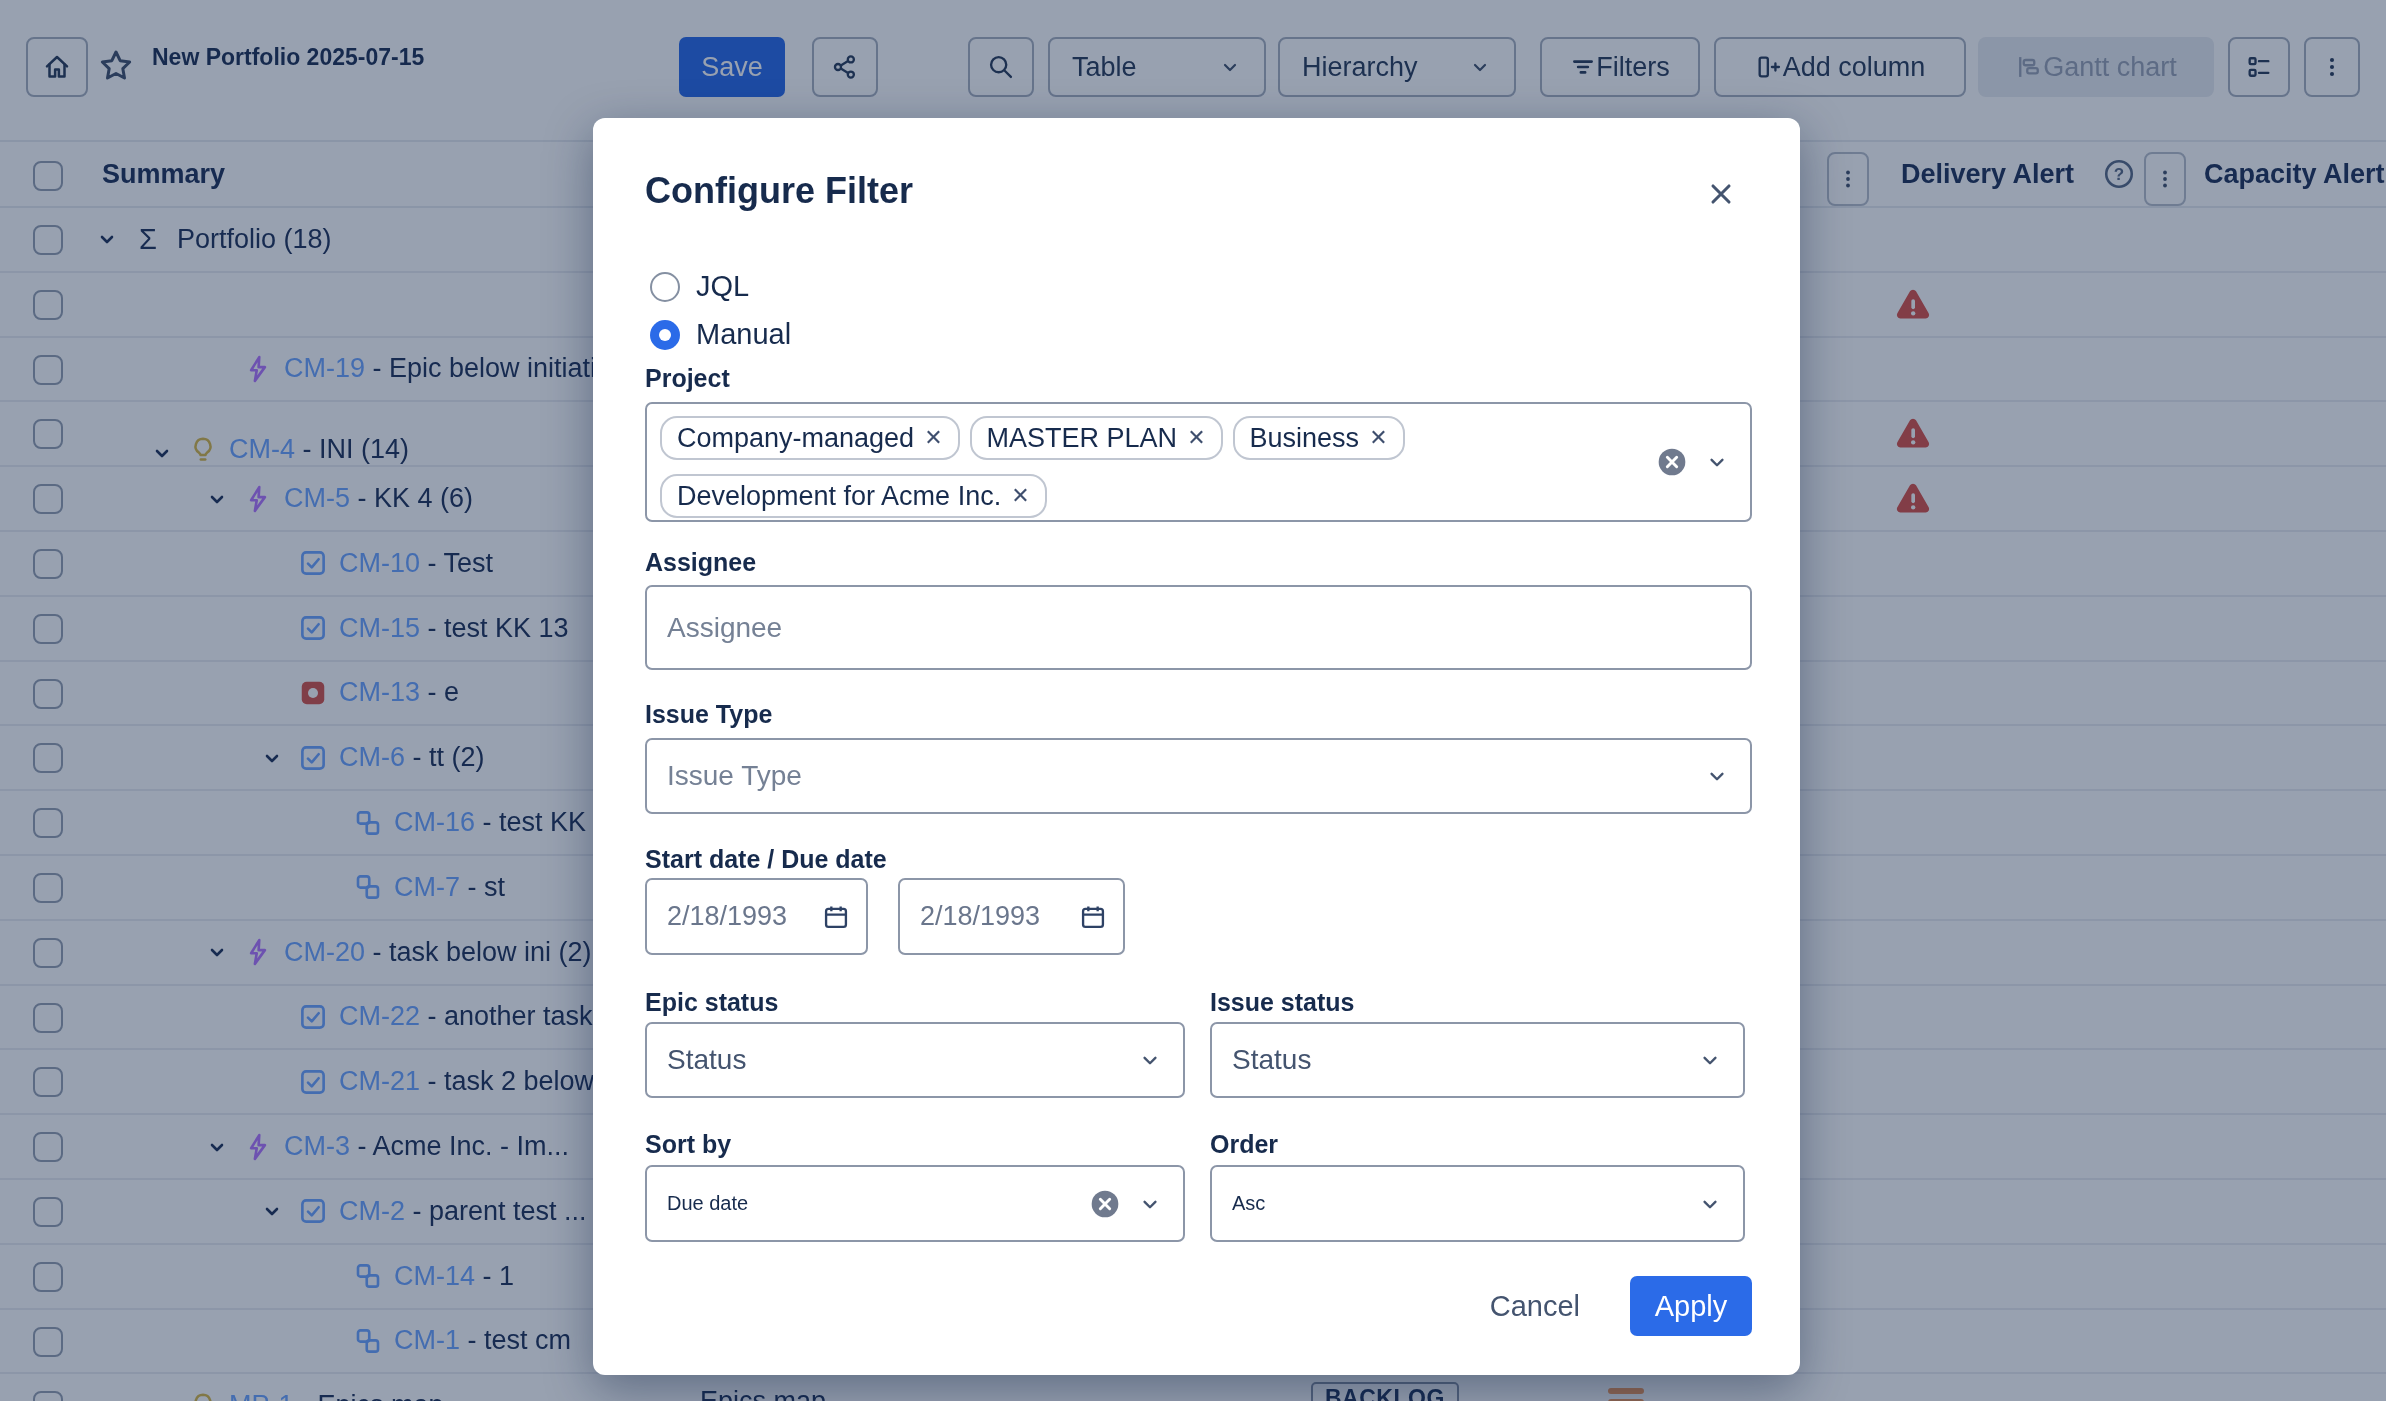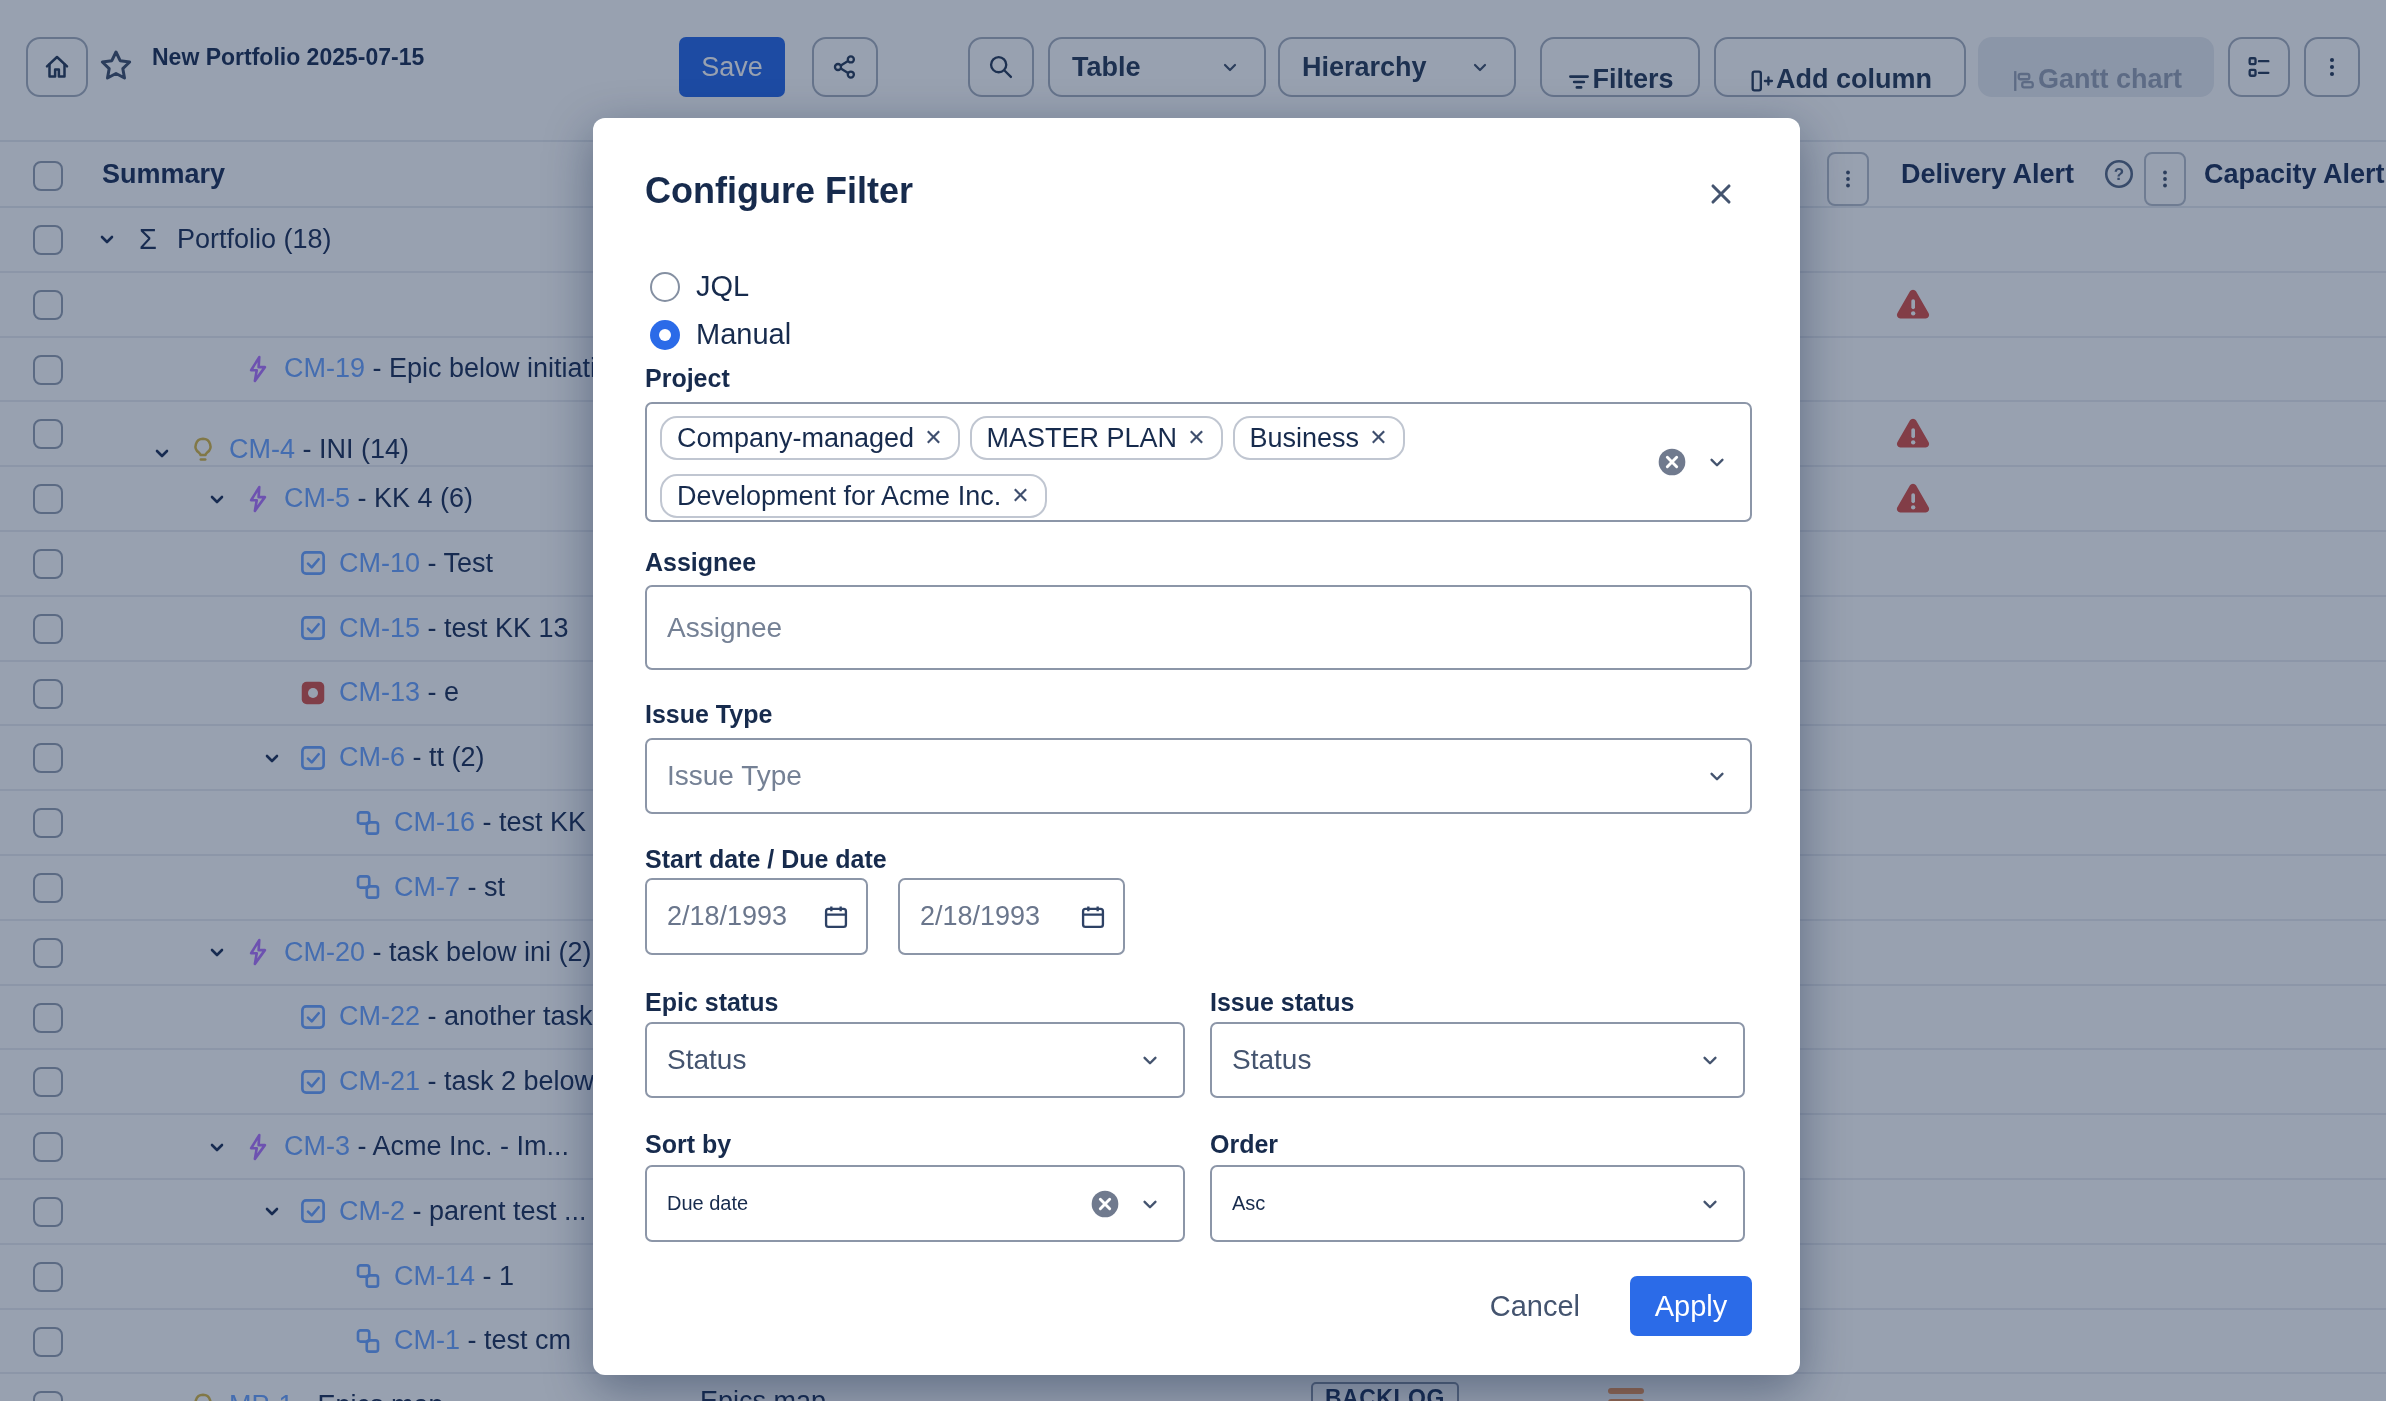--- a/index.html
+++ b/index.html
@@ -3,27 +3,27 @@
 <meta charset="utf-8">
 <style>
   html,body{margin:0;padding:0;background:#fff;}
   body{width:2386px;height:1401px;overflow:hidden;position:relative;
        font-family:"Liberation Sans","DejaVu Sans",sans-serif;color:#22355C;}
   #app{position:absolute;inset:0;background:#fff;}
 
   
   .toolbar{position:absolute;left:0;top:0;width:2386px;height:140px;background:#fff;}
   .tb{position:absolute;top:37px;height:60px;box-sizing:border-box;display:flex;align-items:center;justify-content:center;
-      border:2px solid #A9B1C0;border-radius:14px;background:#fff;color:#2C3E5C;font-size:27px;font-weight:700;cursor:pointer;}
+      border:2px solid #A9B1C0;border-radius:8px;background:#fff;color:#2C3E5C;font-size:27px;font-weight:400;cursor:pointer;}
   .tb svg{display:block;}
   .page-title{position:absolute;left:152px;top:44px;font-size:23px;font-weight:700;color:#1F3257;white-space:nowrap;}
   .save-btn{position:absolute;left:679px;top:37px;width:106px;height:60px;background:#2B6BE8;color:#fff;
       border:none;border-radius:7px;font-size:27px;font-weight:500;display:flex;align-items:center;justify-content:center;cursor:pointer;}
   .select-btn{gap:14px;padding:0 22px;justify-content:space-between;}
-  .label-btn{padding:0 20px;align-items:flex-end;}
+  .label-btn{padding:0 20px;}
   .gantt{background:#E9ECF1;border-color:transparent;color:#9AA3B5;}
   .star-wrap{position:absolute;left:96px;top:46px;width:42px;height:42px;cursor:pointer;}
 
   
   .vline{position:absolute;top:140px;bottom:0;width:2px;background:#E7EAEF;}
   .thead{position:absolute;left:0;top:140px;width:2386px;height:68px;box-sizing:border-box;
          border-top:2px solid #E7EAEF;border-bottom:2px solid #E7EAEF;background:#fff;}
   .th-text{position:absolute;top:17px;font-size:27px;font-weight:700;color:#22355C;white-space:nowrap;}
   .rows{position:absolute;left:0;top:208px;width:2386px;}
   .row{position:relative;width:2386px;height:64.8px;box-sizing:border-box;border-bottom:2px solid #EBEDF1;background:#fff;}

